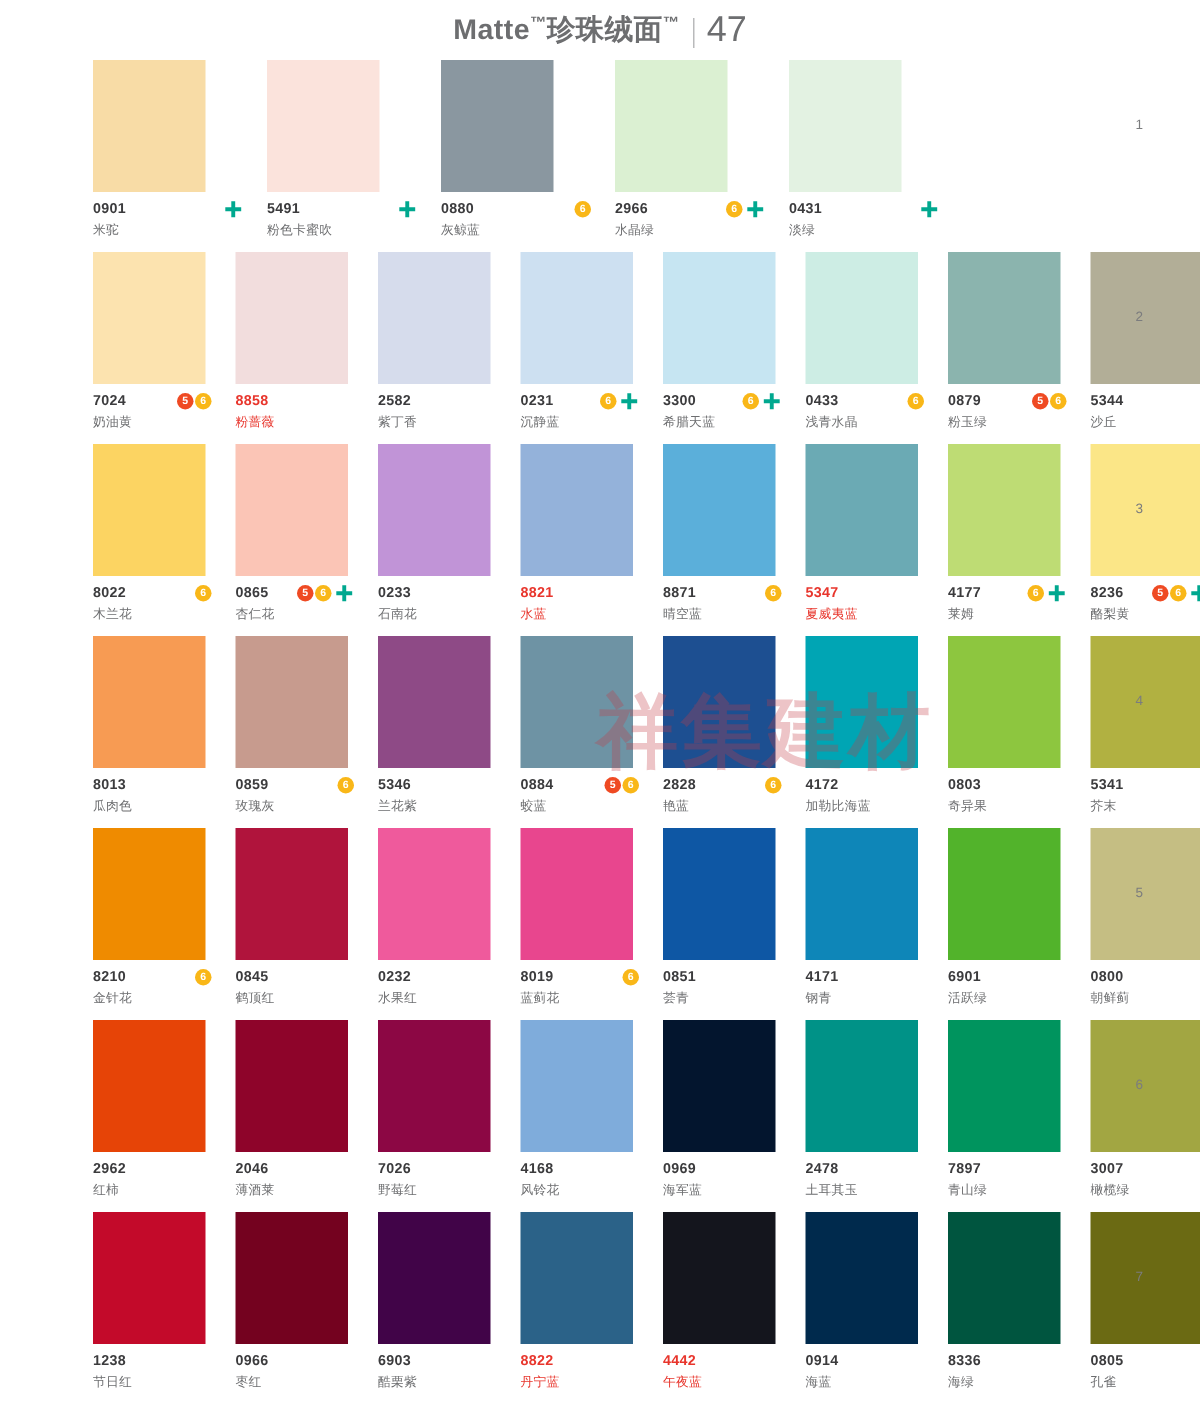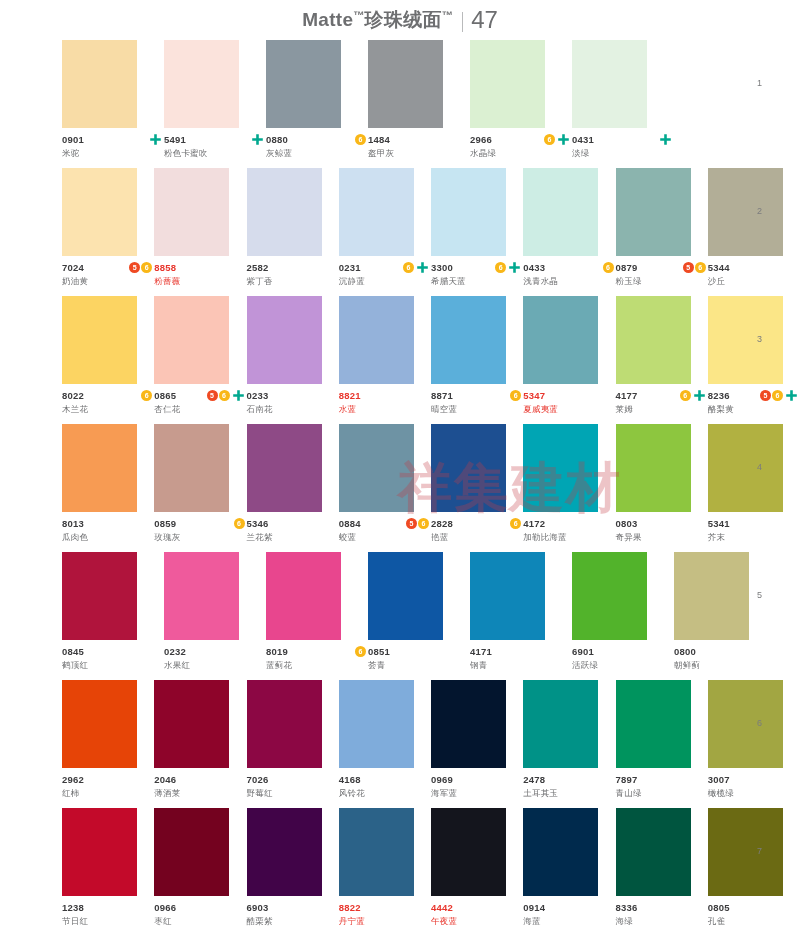--- a/index.html
+++ b/index.html
@@ -54,21 +54,21 @@
   }
   .row {
     position: relative;
     display: flex;
     height: 128px;
     padding-left: 62px;
     box-sizing: border-box;
   }
   .cell {
     width: 96px;
-    margin-right: 6px;
+    margin-right: 20px;
     position: relative;
   }
   .swatch {
     width: 75px;
     height: 88px;
     display: block;
   }
   .meta {
     margin-top: 6px;
     position: relative;
@@ -191,27 +191,20 @@
         <div class="swatch" style="background: rgb(138, 151, 160);"></div>
         <div class="meta">
           <div class="code">0880</div>
           <div class="name">灰鲸蓝</div>
           <div class="badges">
             <span class="badge badge-6">6</span>
           </div>
         </div>
       </div>
       <div class="cell">
-        <div class="swatch" style="background: rgb(147, 150, 153);"></div>
-        <div class="meta">
-          <div class="code">1484</div>
-          <div class="name">盔甲灰</div>
-        </div>
-      </div>
-      <div class="cell">
         <div class="swatch" style="background: rgb(219, 240, 210);"></div>
         <div class="meta">
           <div class="code">2966</div>
           <div class="name">水晶绿</div>
           <div class="badges">
             <span class="badge badge-6">6</span>
             <span class="plus">
               <svg width="13" height="13" viewBox="0 0 13 13">
                 <path d="M5.2 1.2 L7.8 1.2 L7.8 5.2 L11.8 5.2 L11.8 7.8 L7.8 7.8 L7.8 11.8 L5.2 11.8 L5.2 7.8 L1.2 7.8 L1.2 5.2 L5.2 5.2 Z" fill="#00A88F"></path>
               </svg>
@@ -476,20 +469,30 @@
         <div class="swatch" style="background: rgb(177, 177, 65);"></div>
         <div class="meta">
           <div class="code">5341</div>
           <div class="name">芥末</div>
         </div>
       </div>
       <div class="rownum">4</div>
     </div>
     <div class="row">
       <div class="cell">
+        <div class="swatch" style="background: rgb(239, 139, 0);"></div>
+        <div class="meta">
+          <div class="code">8210</div>
+          <div class="name">金针花</div>
+          <div class="badges">
+            <span class="badge badge-6">6</span>
+          </div>
+        </div>
+      </div>
+      <div class="cell">
         <div class="swatch" style="background: rgb(176, 20, 60);"></div>
         <div class="meta">
           <div class="code">0845</div>
           <div class="name">鹤顶红</div>
         </div>
       </div>
       <div class="cell">
         <div class="swatch" style="background: rgb(239, 90, 156);"></div>
         <div class="meta">
           <div class="code">0232</div>

